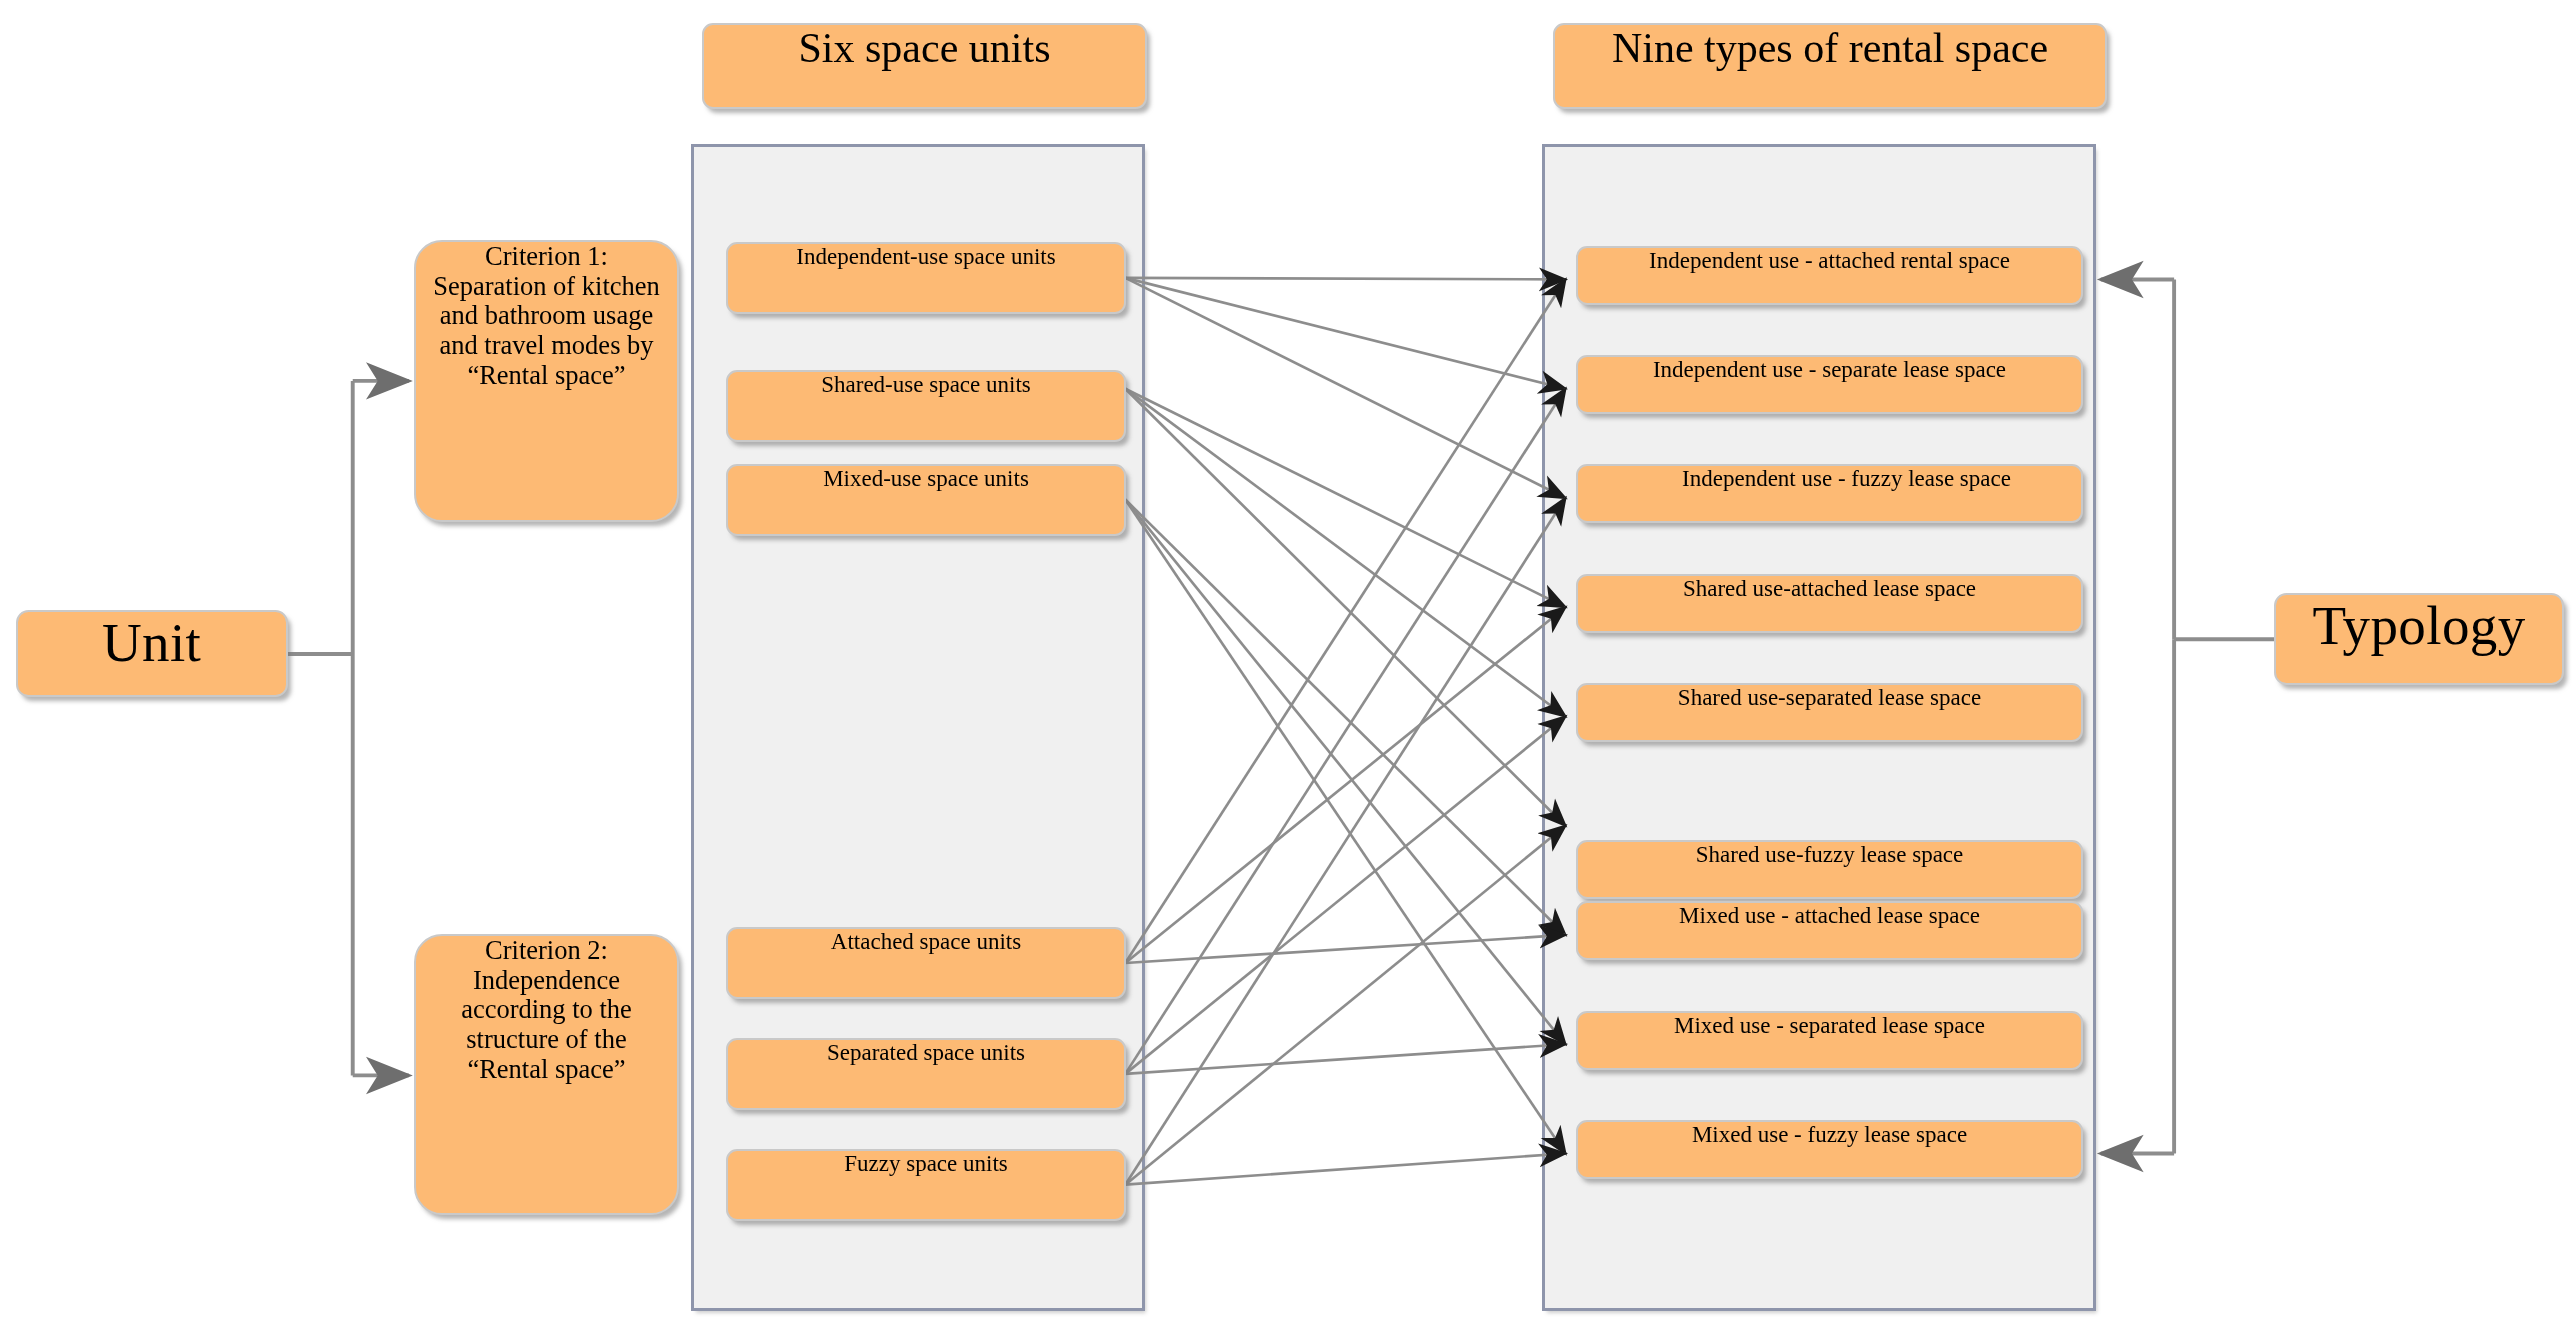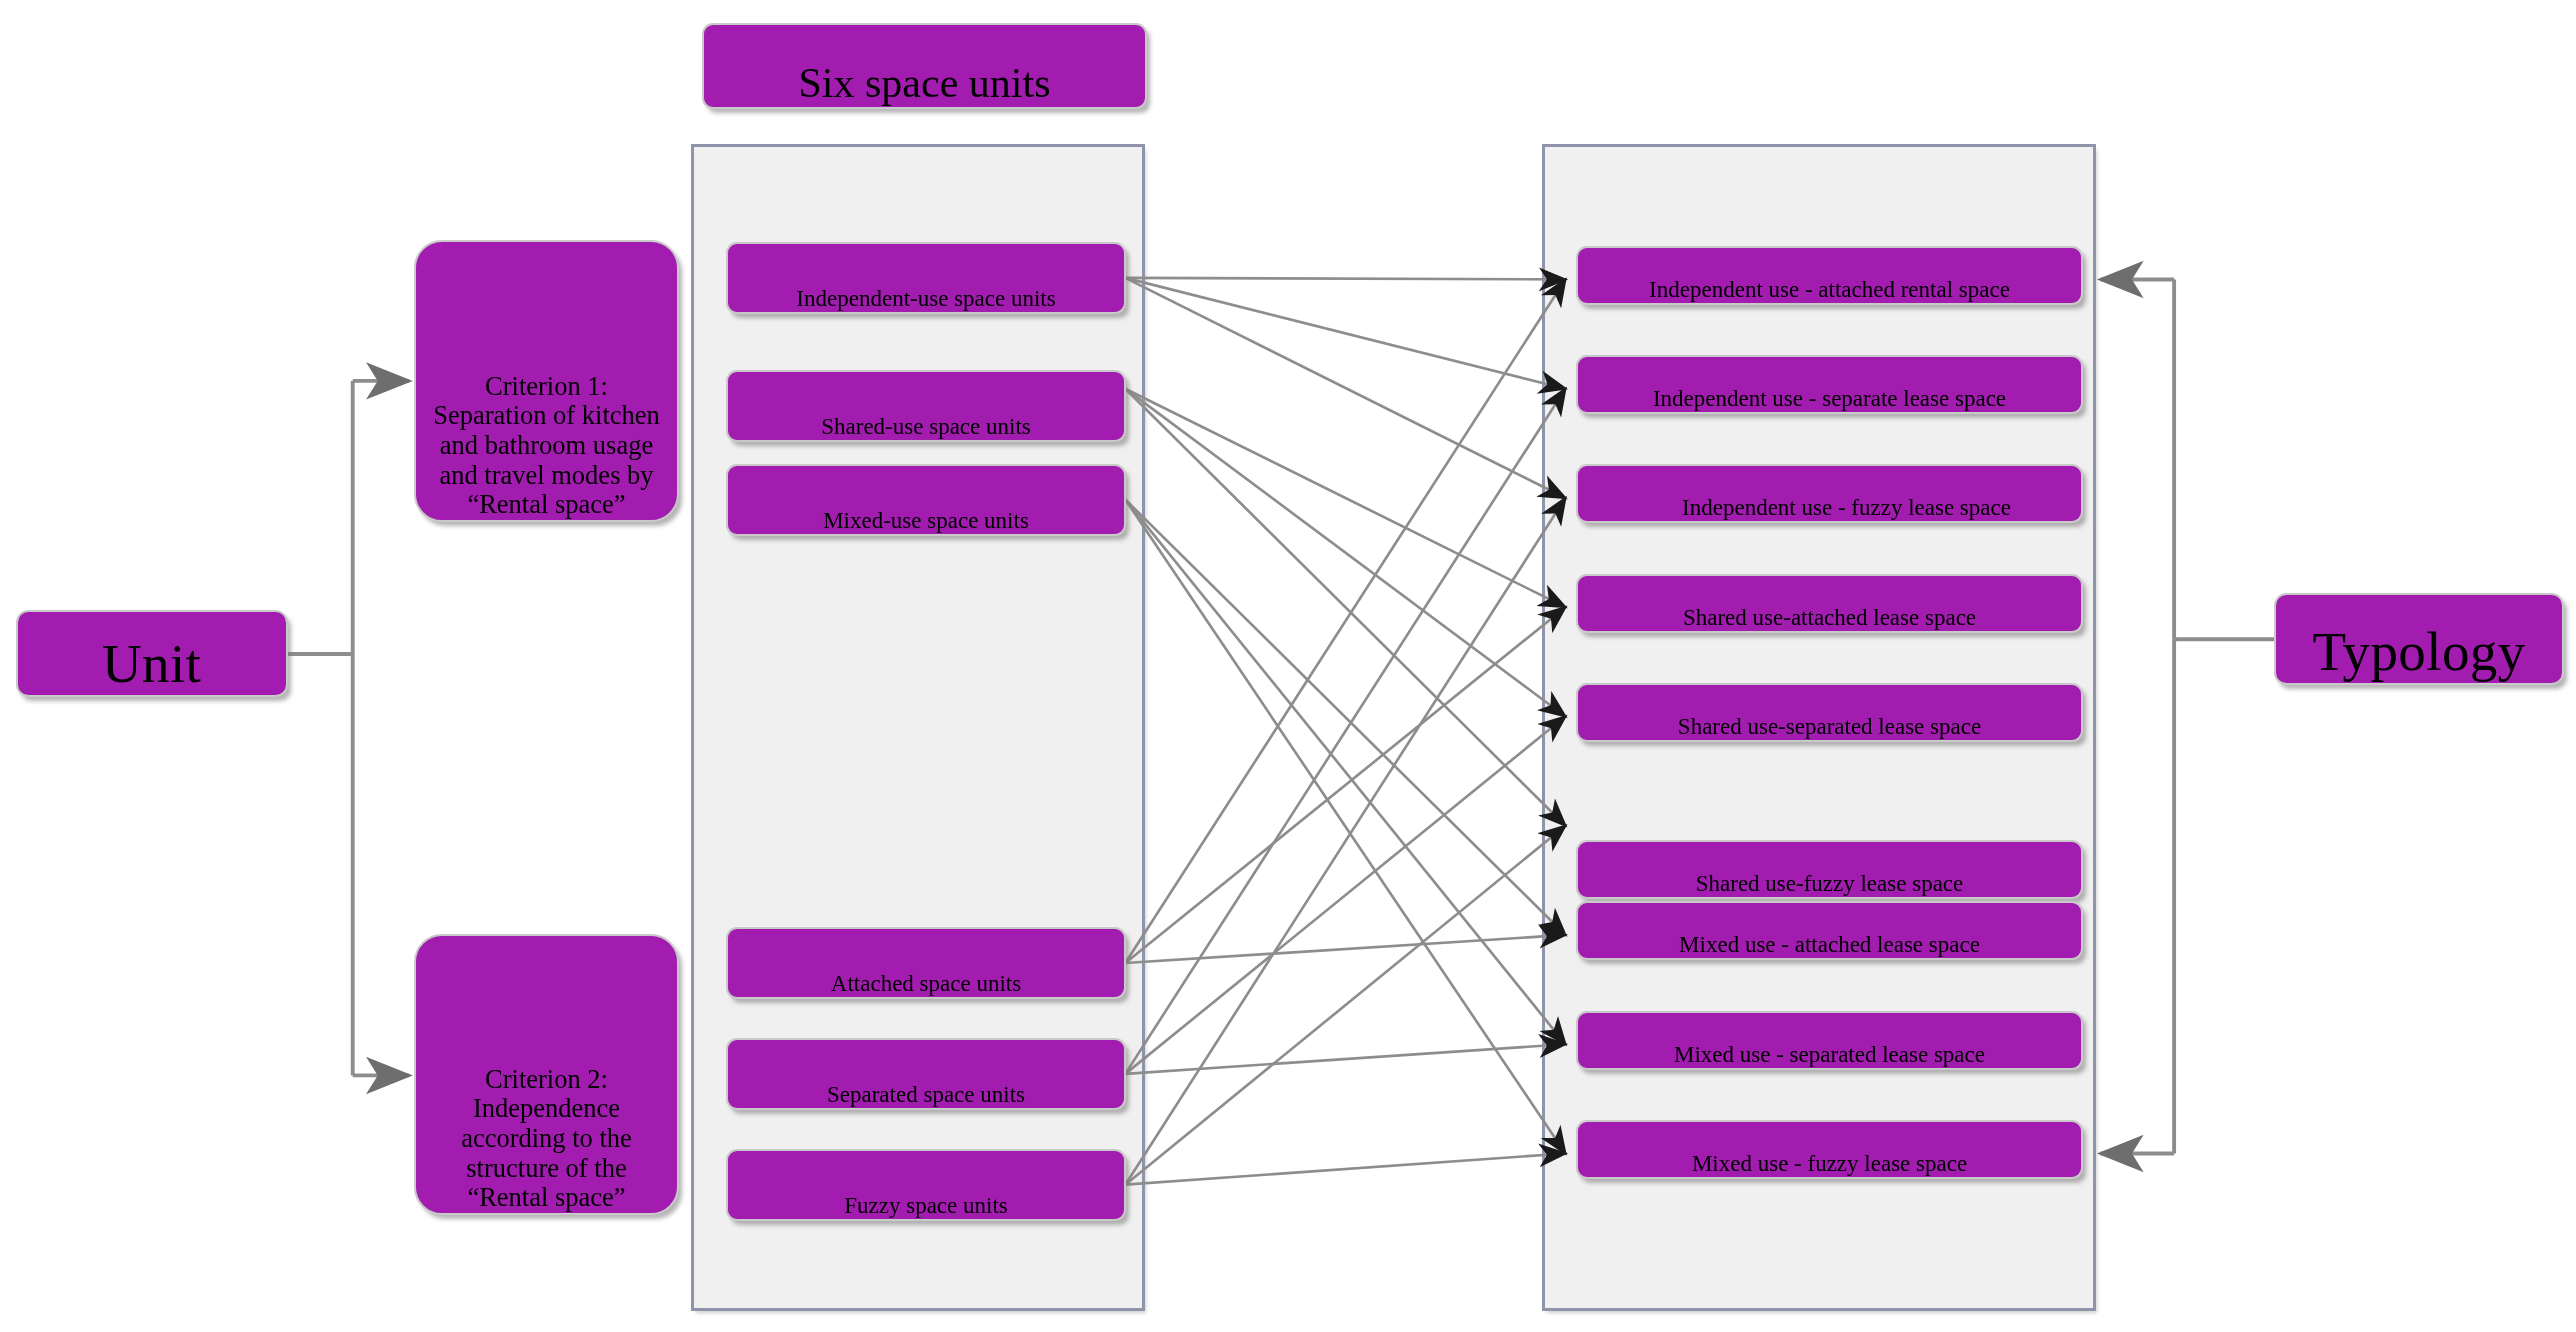--- a/index.html
+++ b/index.html
@@ -6,25 +6,25 @@
   body{
     width:2576px;height:1333px;position:relative;overflow:hidden;
     font-family:"Liberation Serif","DejaVu Serif",serif;
     color:#000;
   }
   #stage{position:absolute;left:0;top:0;width:2576px;height:1333px;}
 
   
   .node{
     position:absolute;
-    background:#a21caf;
+    background:#fdba74;
     border:2.3px solid #c9c9c9;
     border-radius:12.5px;
     box-shadow:3.9px 4.7px 4.7px -1.6px rgba(120,120,120,.55);
-    display:flex;align-items:flex-end;justify-content:center;
+    display:flex;align-items:flex-start;justify-content:center;
     text-align:center;
     box-sizing:border-box;
     line-height:1.12;
     z-index:6;
   }
 
   
   .endcap{font-size:55px;letter-spacing:0.4px;}
   #unit-node{left:15.6px;top:610px;width:272px;height:87px;}
   #typology-node{left:2274px;top:593px;width:290px;height:92px;}
@@ -131,20 +131,23 @@
   <div id="criterion1-node" class="node criterion">
     <span>Criterion 1: Separation of kitchen and bathroom usage and travel modes by “Rental space”</span>
   </div>
   <div id="criterion2-node" class="node criterion">
     <span>Criterion 2: Independence according to the structure of the “Rental space”</span>
   </div>
 
   <div id="title-six" class="node coltitle">
     <span>Six space units</span>
   </div>
+  <div id="title-nine" class="node coltitle">
+    <span>Nine types of rental space</span>
+  </div>
 
   <div id="left-items">
       <div class="node item left-item" style="top: 242px;">
         <span>Independent-use space units</span>
       </div>
       <div class="node item left-item" style="top: 342px; margin-top: 28px;">
         <span>Shared-use space units</span>
       </div>
       <div class="node item left-item" style="top: 464px;">
         <span>Mixed-use space units</span>

